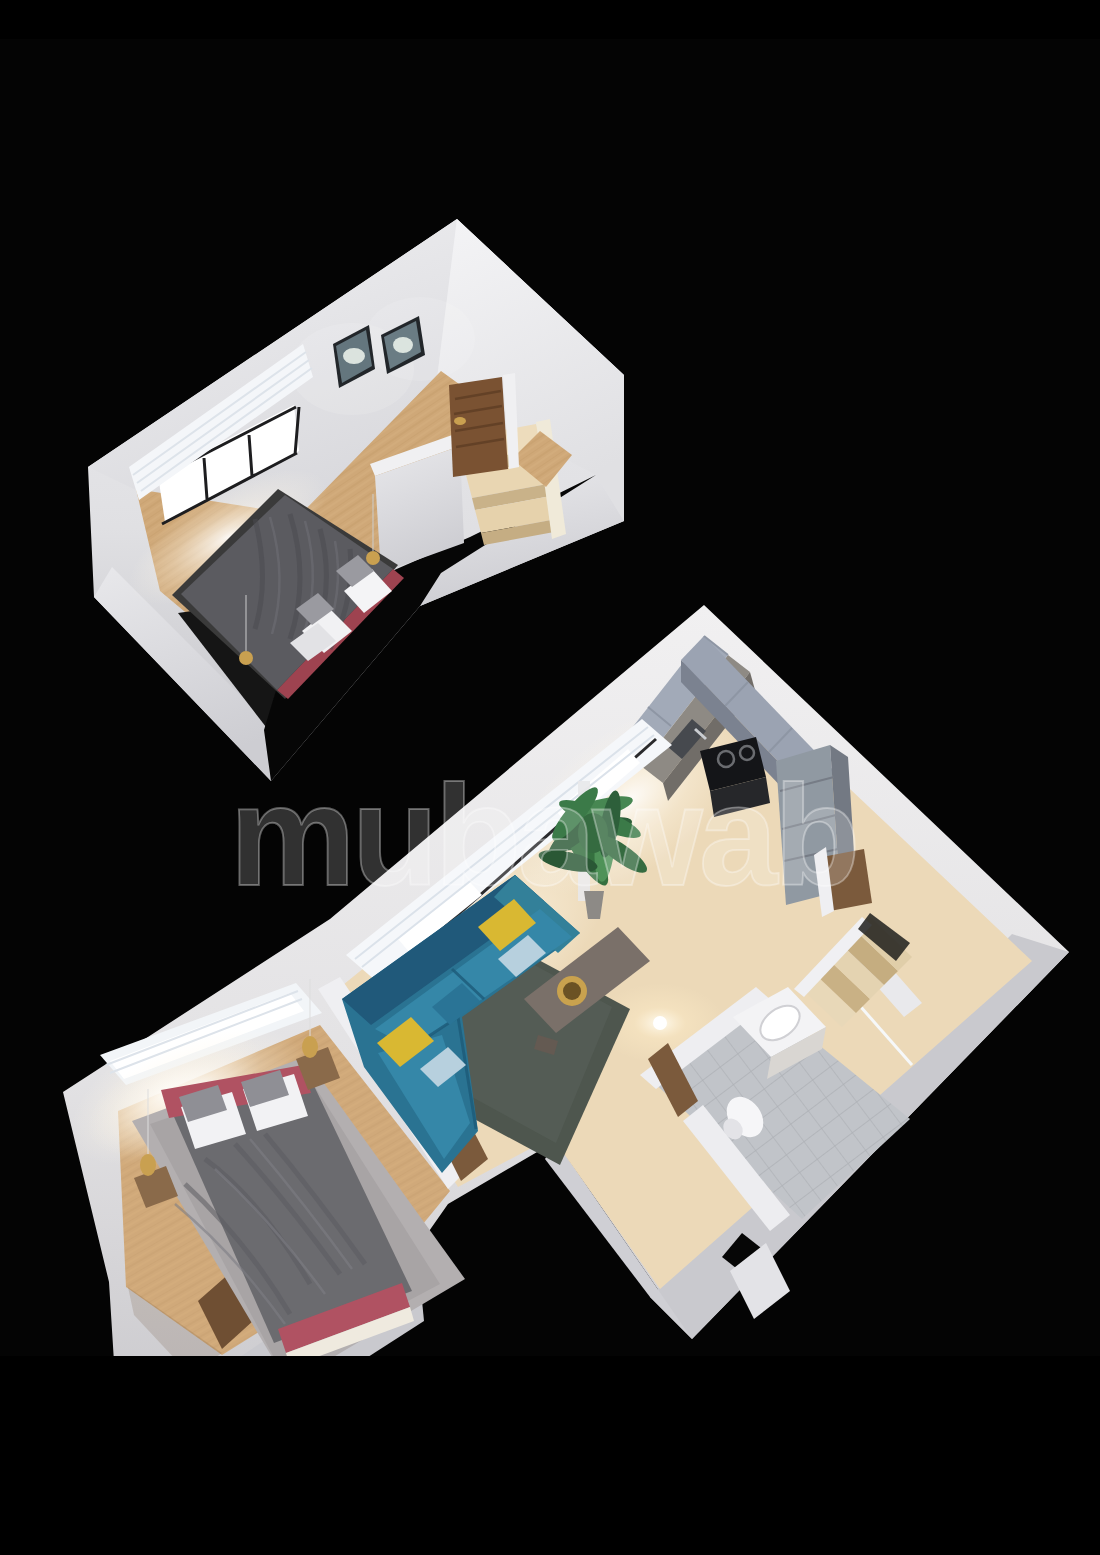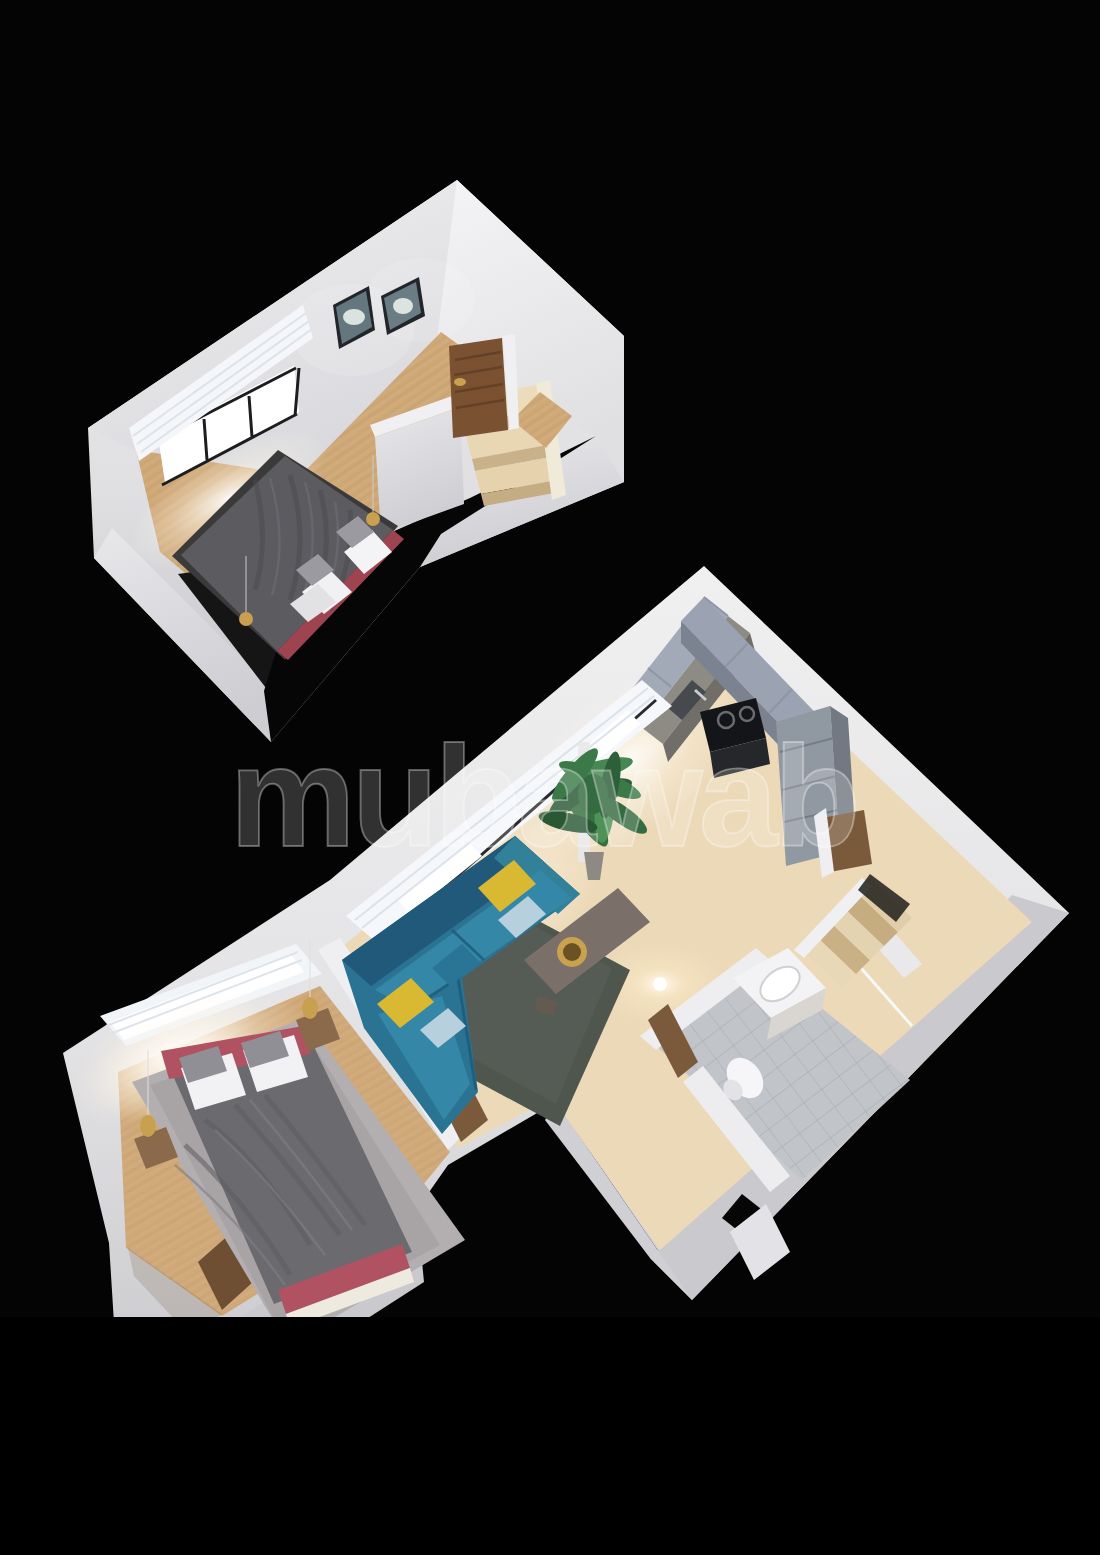--- a/index.html
+++ b/index.html
@@ -1,16 +1,16 @@
 <!DOCTYPE html>
 <html><head>
 <meta charset="utf-8">
 <style>
 html,body{margin:0;padding:0;background:#000;}
-#stage{position:relative;width:1100px;height:1317px;background:#eab308;overflow:hidden;}
+#stage{position:relative;width:1100px;height:1317px;background:#eab308;overflow:hidden;margin-top:39px;}
 svg{display:block;}
 </style>
 </head>
 <body>
 <div id="stage">
 <svg width="1100" height="1555" viewBox="0 0 1100 1555" xmlns="http://www.w3.org/2000/svg">
 <defs>
   <linearGradient id="wallg" x1="0" y1="0" x2="0" y2="1">
     <stop offset="0" stop-color="#ededf0"></stop>
     <stop offset="0.55" stop-color="#e0e0e3"></stop>

